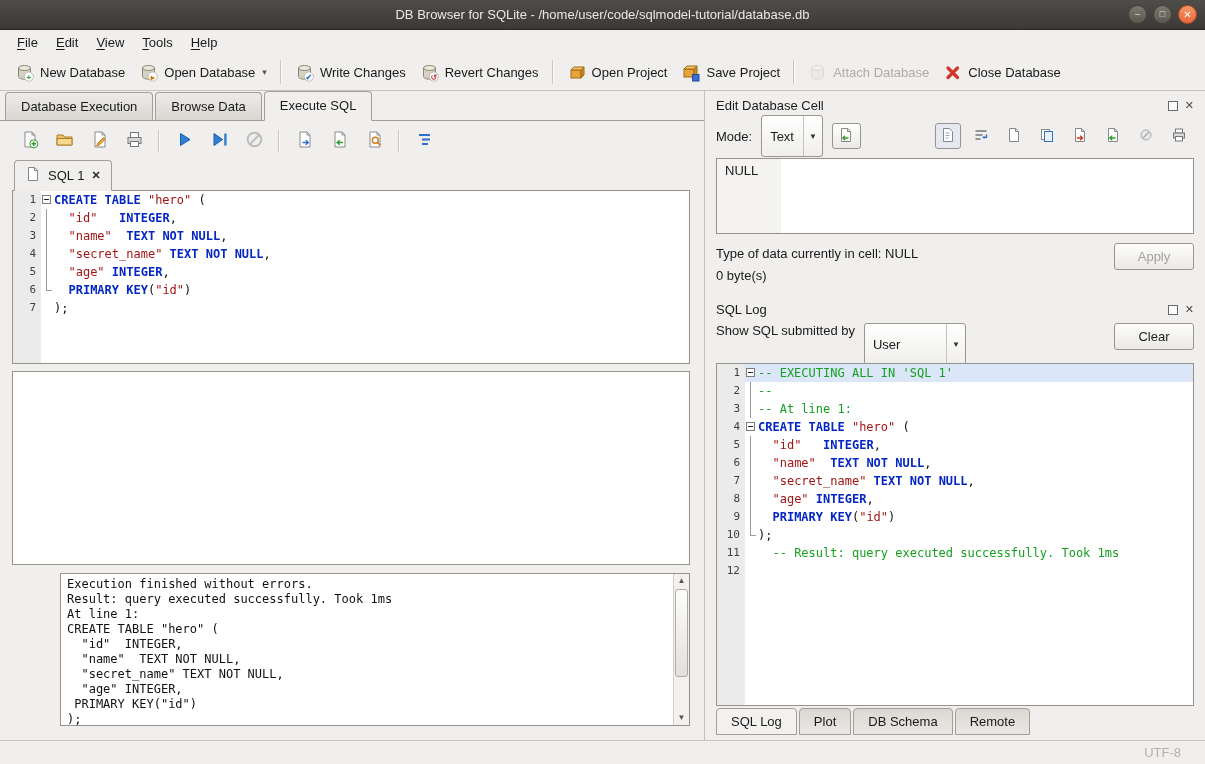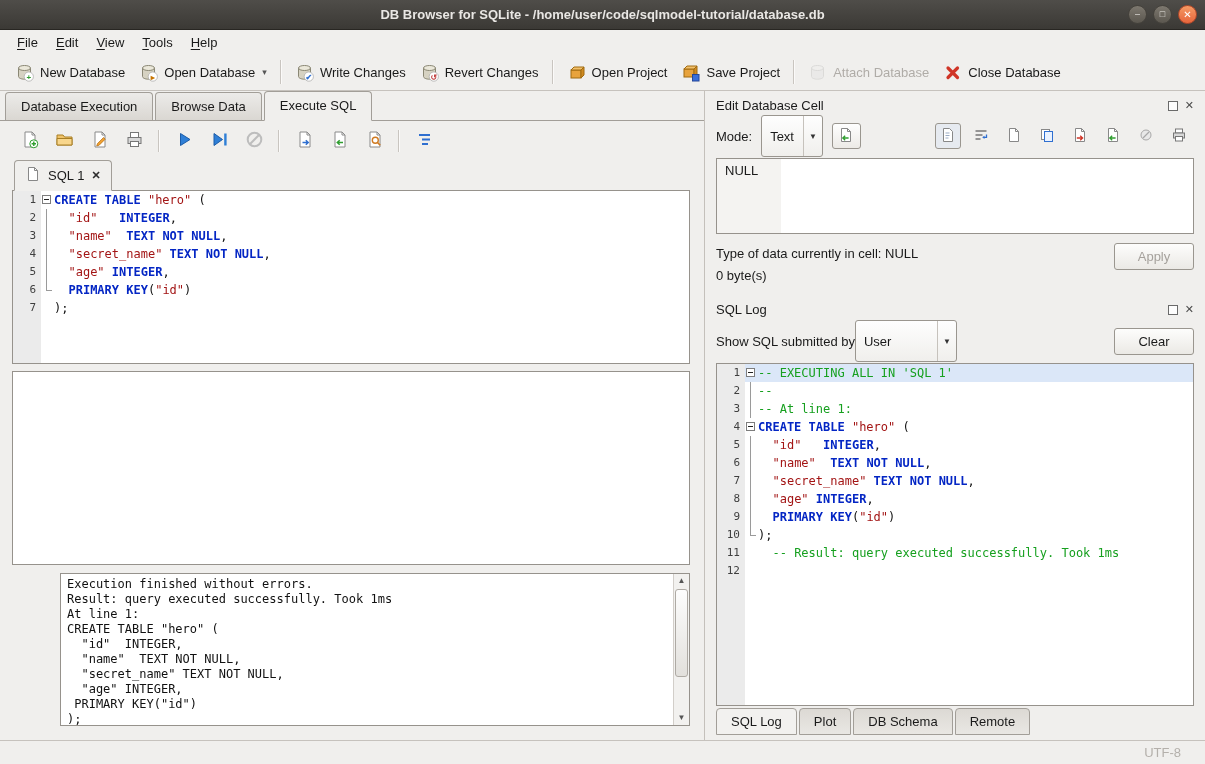--- a/index.html
+++ b/index.html
@@ -2,21 +2,21 @@
 <html><head>
 <meta charset="utf-8">
 <style>
   html,body{margin:0;padding:0;background:#555;}
   .window{width:1205px;height:764px;position:relative;overflow:hidden;background:#f0efed;
           font-family:"Liberation Sans",sans-serif;font-size:13px;color:#1a1a1a;}
 
   
   .titlebar{height:30px;background:linear-gradient(#4f4d49,#3b3935);display:flex;align-items:center;
             border-bottom:1px solid #282622;box-sizing:border-box;position:relative;}
-  .title{flex:1;text-align:center;color:#e9e7e4;font-weight:bold;font-size:13px;white-space:nowrap;overflow:hidden;}
+  .title{flex:1;text-align:center;color:#e9e7e4;font-weight:normal;font-size:13px;white-space:nowrap;overflow:hidden;}
   .winbtns{position:absolute;right:8px;top:5px;display:flex;gap:6px;}
   .winbtn{width:19px;height:19px;border-radius:50%;background:linear-gradient(#7d786f,#5b574f);
           border:1px solid #45423c;box-sizing:border-box;color:#e4e2de;display:flex;align-items:center;
           justify-content:center;font-size:9px;line-height:1;}
   .winbtn.close{background:linear-gradient(#f49a64,#e7663c);border-color:#b5492a;color:#fff;font-size:10px;}
 
   
   .menubar{height:24px;display:flex;align-items:center;padding-left:8px;}
   .menu-item{padding:3px 9px;}
   .menu-item u{text-underline-offset:2px;}
@@ -95,21 +95,21 @@
   .cell-icons{margin-left:auto;display:flex;gap:7px;align-items:center;padding-right:2px;}
   .ci-btn{width:24px;height:24px;display:flex;align-items:center;justify-content:center;border:1px solid transparent;border-radius:3px;}
   .ci-btn.active{border-color:#9a968f;background:#e6eaf0;}
   .cell-box{margin:3px 2px 7px;height:76px;border:1px solid #96928c;background:linear-gradient(to right,#f4f3f1 64px,#fff 64px);
             padding:4px 8px;box-sizing:border-box;}
   .type-row{display:flex;padding:2px;align-items:flex-start;}
   .type-info{flex:1;line-height:22px;}
   .btn{min-width:80px;height:27px;border:1px solid #9a968f;border-radius:3px;background:linear-gradient(#fdfdfc,#ebe9e5);
        display:flex;align-items:center;justify-content:center;box-sizing:border-box;padding:0 12px;}
   .btn.disabled{color:#a5a19c;}
-  .filter-row{height:36px;display:flex;align-items:center;padding:2px;}
+  .filter-row{height:36px;display:flex;align-items:flex-start;gap:9px;padding:2px;}
   .spacer{flex:1;}
 
   .bottom-tabs{height:32px;display:flex;align-items:flex-start;padding:2px 0 0 2px;gap:2px;}
   .btab{padding:5px 14px;border:1px solid #a29e98;border-radius:4px 4px 0 0;background:linear-gradient(#dcd9d4,#e9e7e3);white-space:nowrap;}
   .btab.active{background:#f2f1ef;}
 
   .statusbar{position:absolute;left:0;right:0;bottom:0;height:24px;border-top:1px solid #c6c2bd;display:flex;align-items:center;
              justify-content:flex-end;padding-right:24px;color:#b4b0ab;background:#f0efed;box-sizing:border-box;}
 </style>
 </head>

